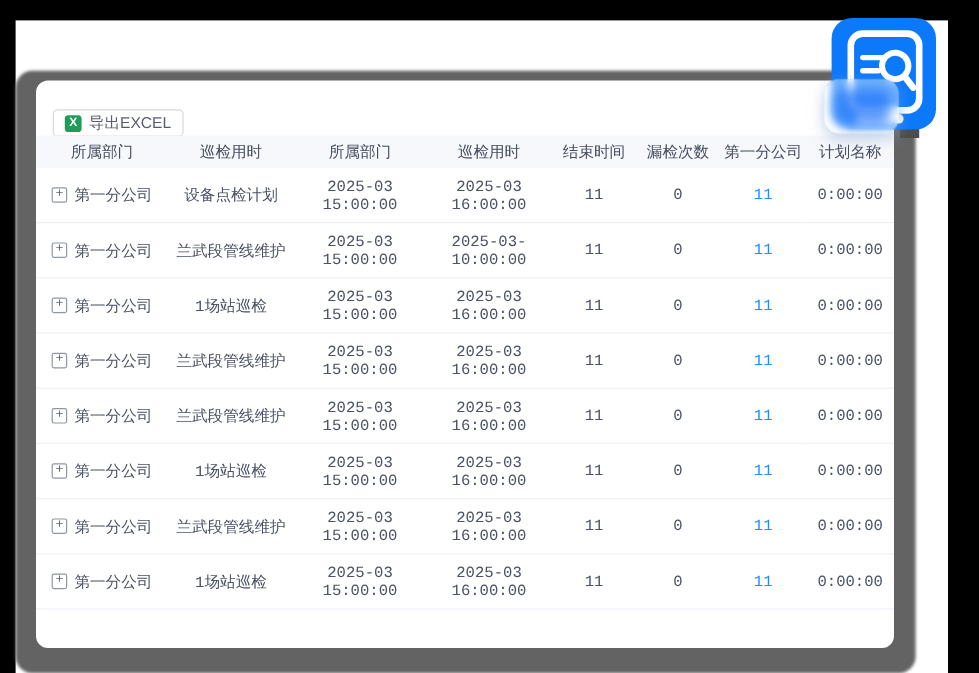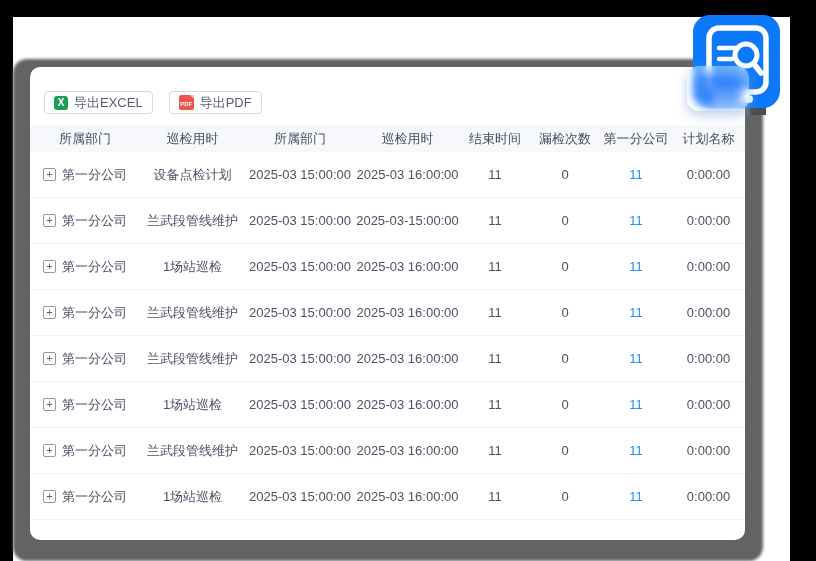--- a/index.html
+++ b/index.html
@@ -33,22 +33,22 @@
     width:15px;height:15px;border-radius:2px;background:#ef5350;color:#fff;
     position:relative;display:flex;align-items:flex-end;justify-content:center;
     font-size:6px;font-weight:bold;line-height:1;padding-bottom:3px;box-sizing:border-box;
   }
   .pdf-ic::after{
     content:"";position:absolute;top:0;right:0;width:0;height:0;
     border-left:4px solid transparent;border-top:4px solid #f9c1be;
   }
   
   table{
-    position:absolute;left:0;top:58px;width:715px;
-    border-collapse:collapse;table-layout:fixed;
+    position:absolute;left:0;top:46px;width:715px;
+    border-collapse:collapse;table-layout:fixed;font-family:Liberation Mono, monospace;
   }
   thead th{
     height:27px;background:#f6f8fb;font-size:13px;font-weight:500;
     color:#454d61;text-align:center;padding:0;
   }
   tbody td{
     height:45px;text-align:center;font-size:13px;color:#4b5264;
     border-bottom:1px solid #edf0f5;padding:0;
   }
   td.link{color:#1890ff;cursor:pointer;}
@@ -78,24 +78,20 @@
 <body>
 
 <div class="page"></div>
 <div class="modal-shadow"></div>
 
 <div class="modal">
   <div class="toolbar">
     <button class="btn">
       <span class="excel-ic">X</span>
       <span>导出EXCEL</span>
-    </button>
-    <button class="btn">
-      <span class="pdf-ic">PDF</span>
-      <span>导出PDF</span>
     </button>
   </div>
 
   <table>
     <colgroup>
       <col style="width:110px">
         <col style="width:105px">
         <col style="width:110px">
         <col style="width:105px">
       <col style="width:70px">
@@ -129,21 +125,21 @@
           <td class="link">11</td>
           <td>0:00:00</td>
         </tr>
         <tr>
           <td><span class="dept">
               <span class="expand">+</span>
               <span>第一分公司</span>
             </span></td>
           <td>兰武段管线维护</td>
           <td>2025-03 15:00:00</td>
-          <td>2025-03-15:00:00</td>
+          <td>2025-03-10:00:00</td>
           <td>11</td>
           <td>0</td>
           <td class="link">11</td>
           <td>0:00:00</td>
         </tr>
         <tr>
           <td><span class="dept">
               <span class="expand">+</span>
               <span>第一分公司</span>
             </span></td>

